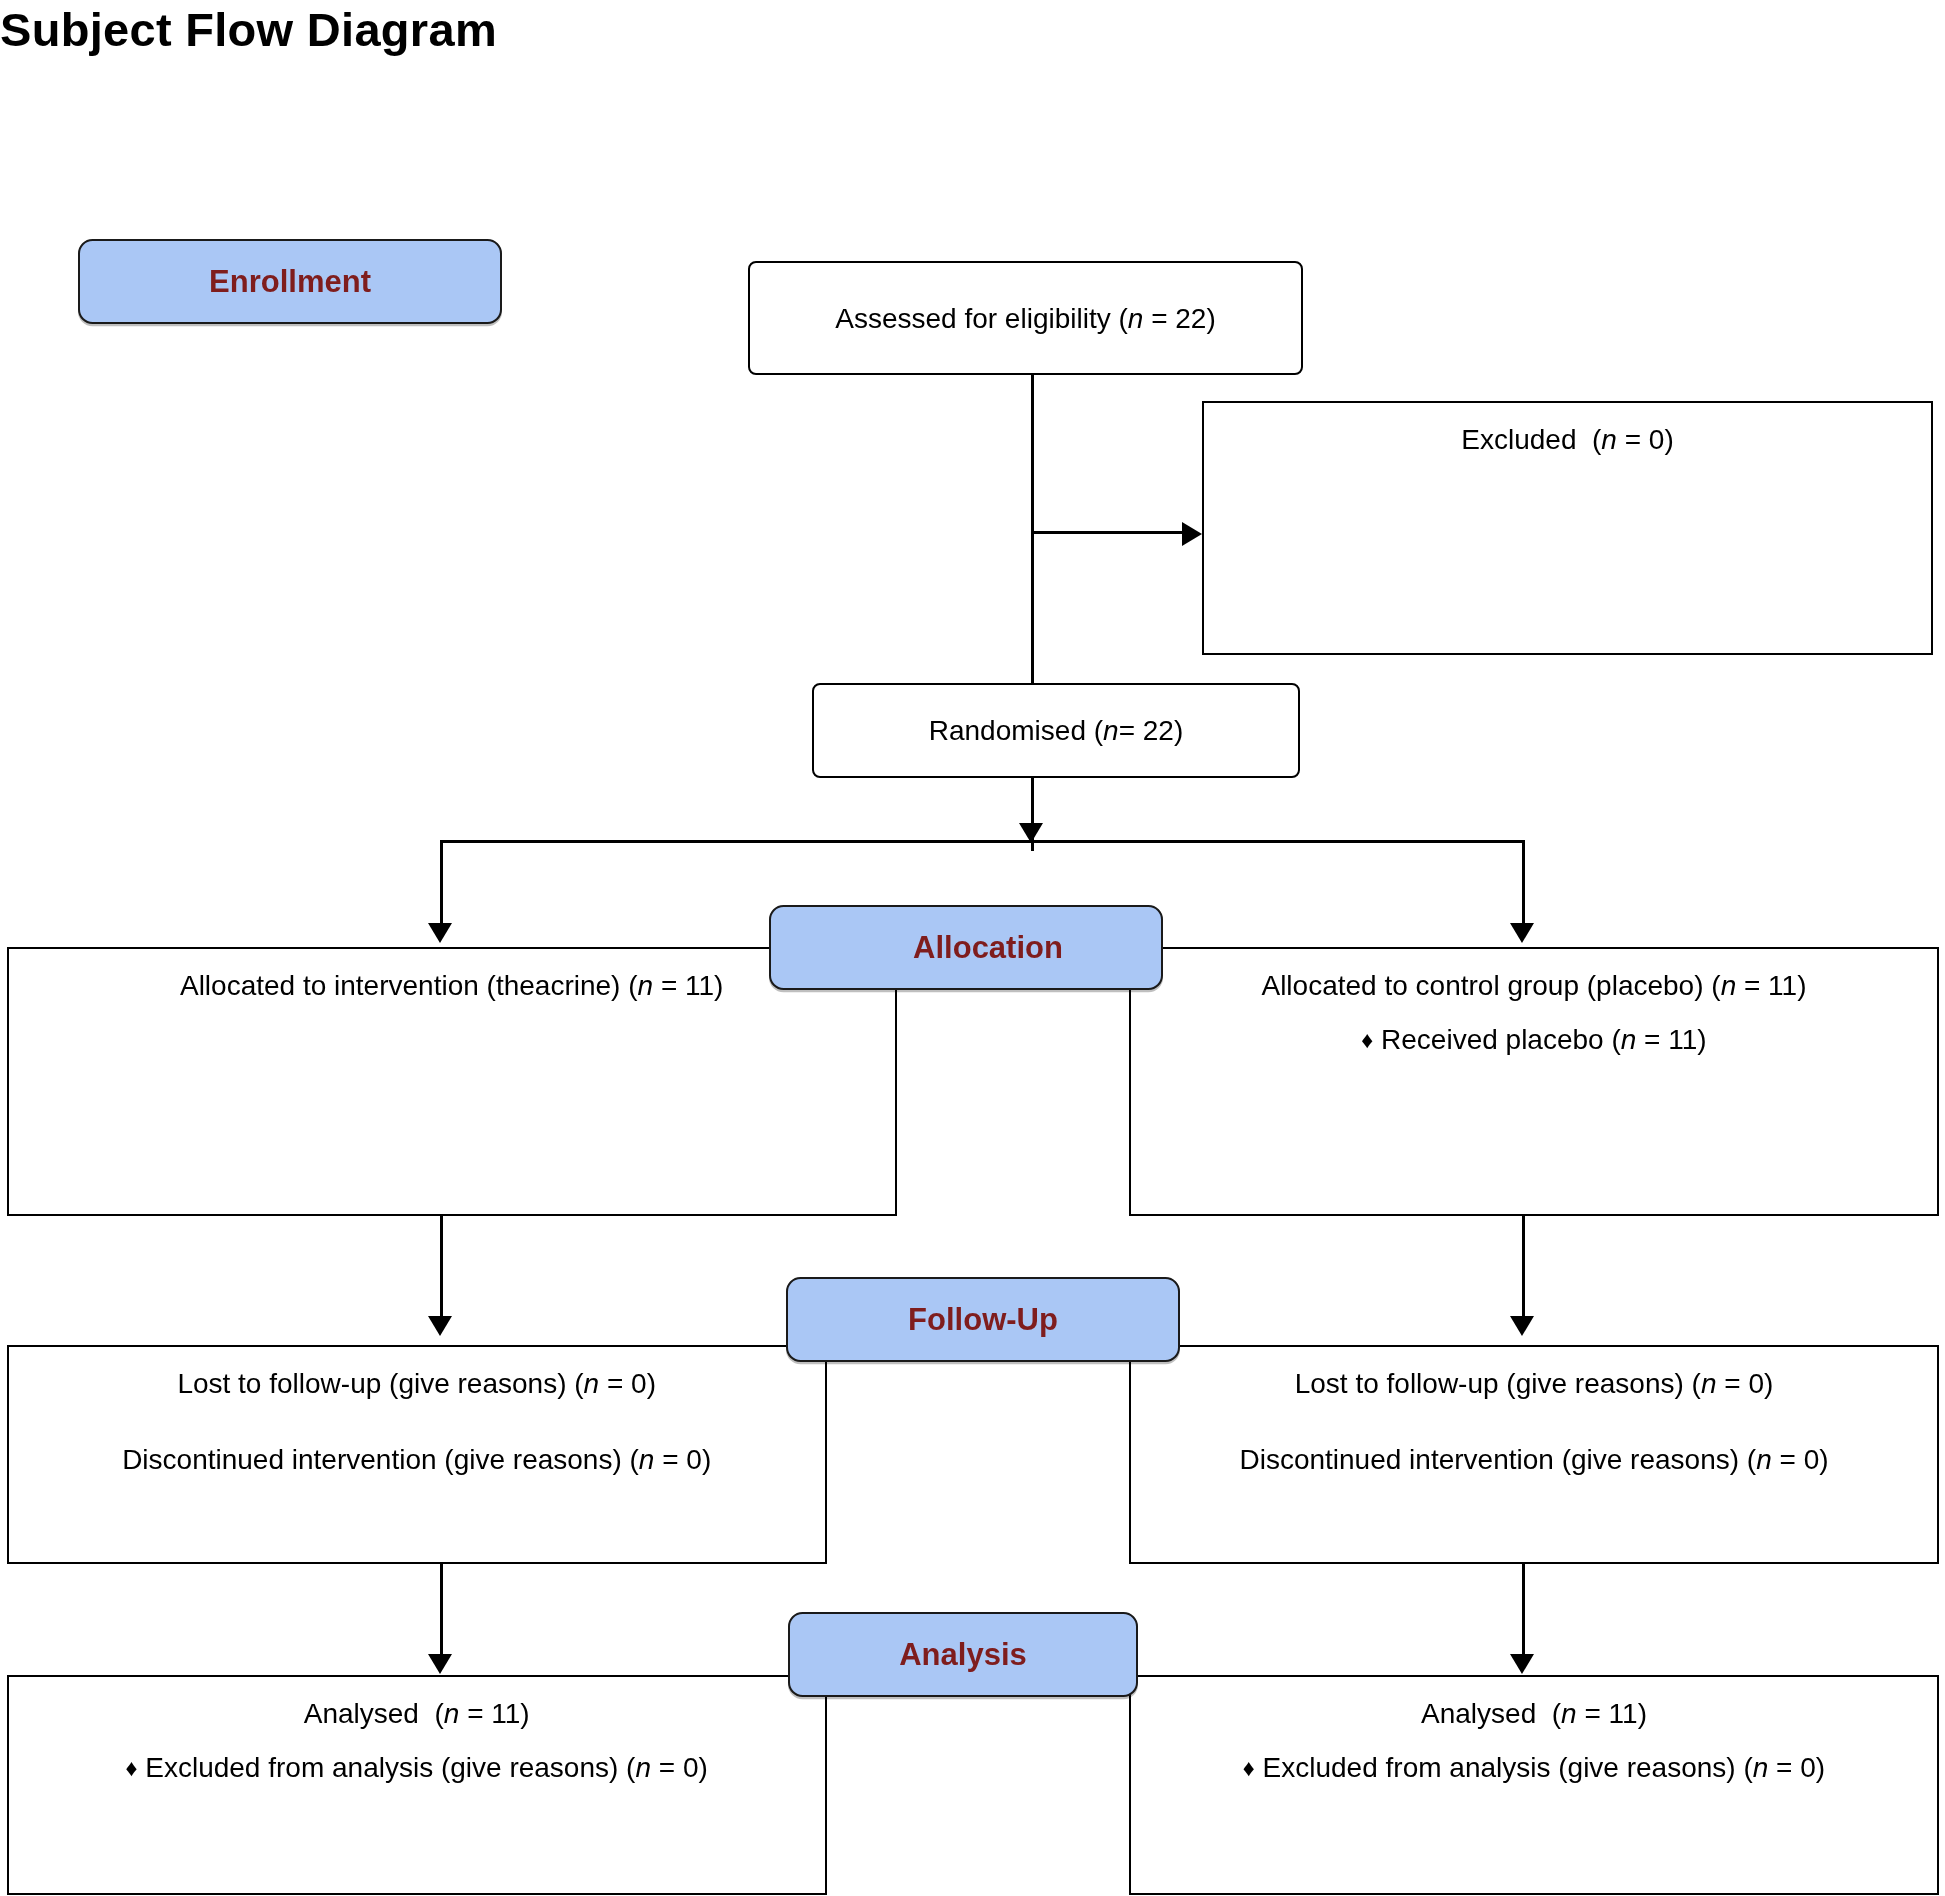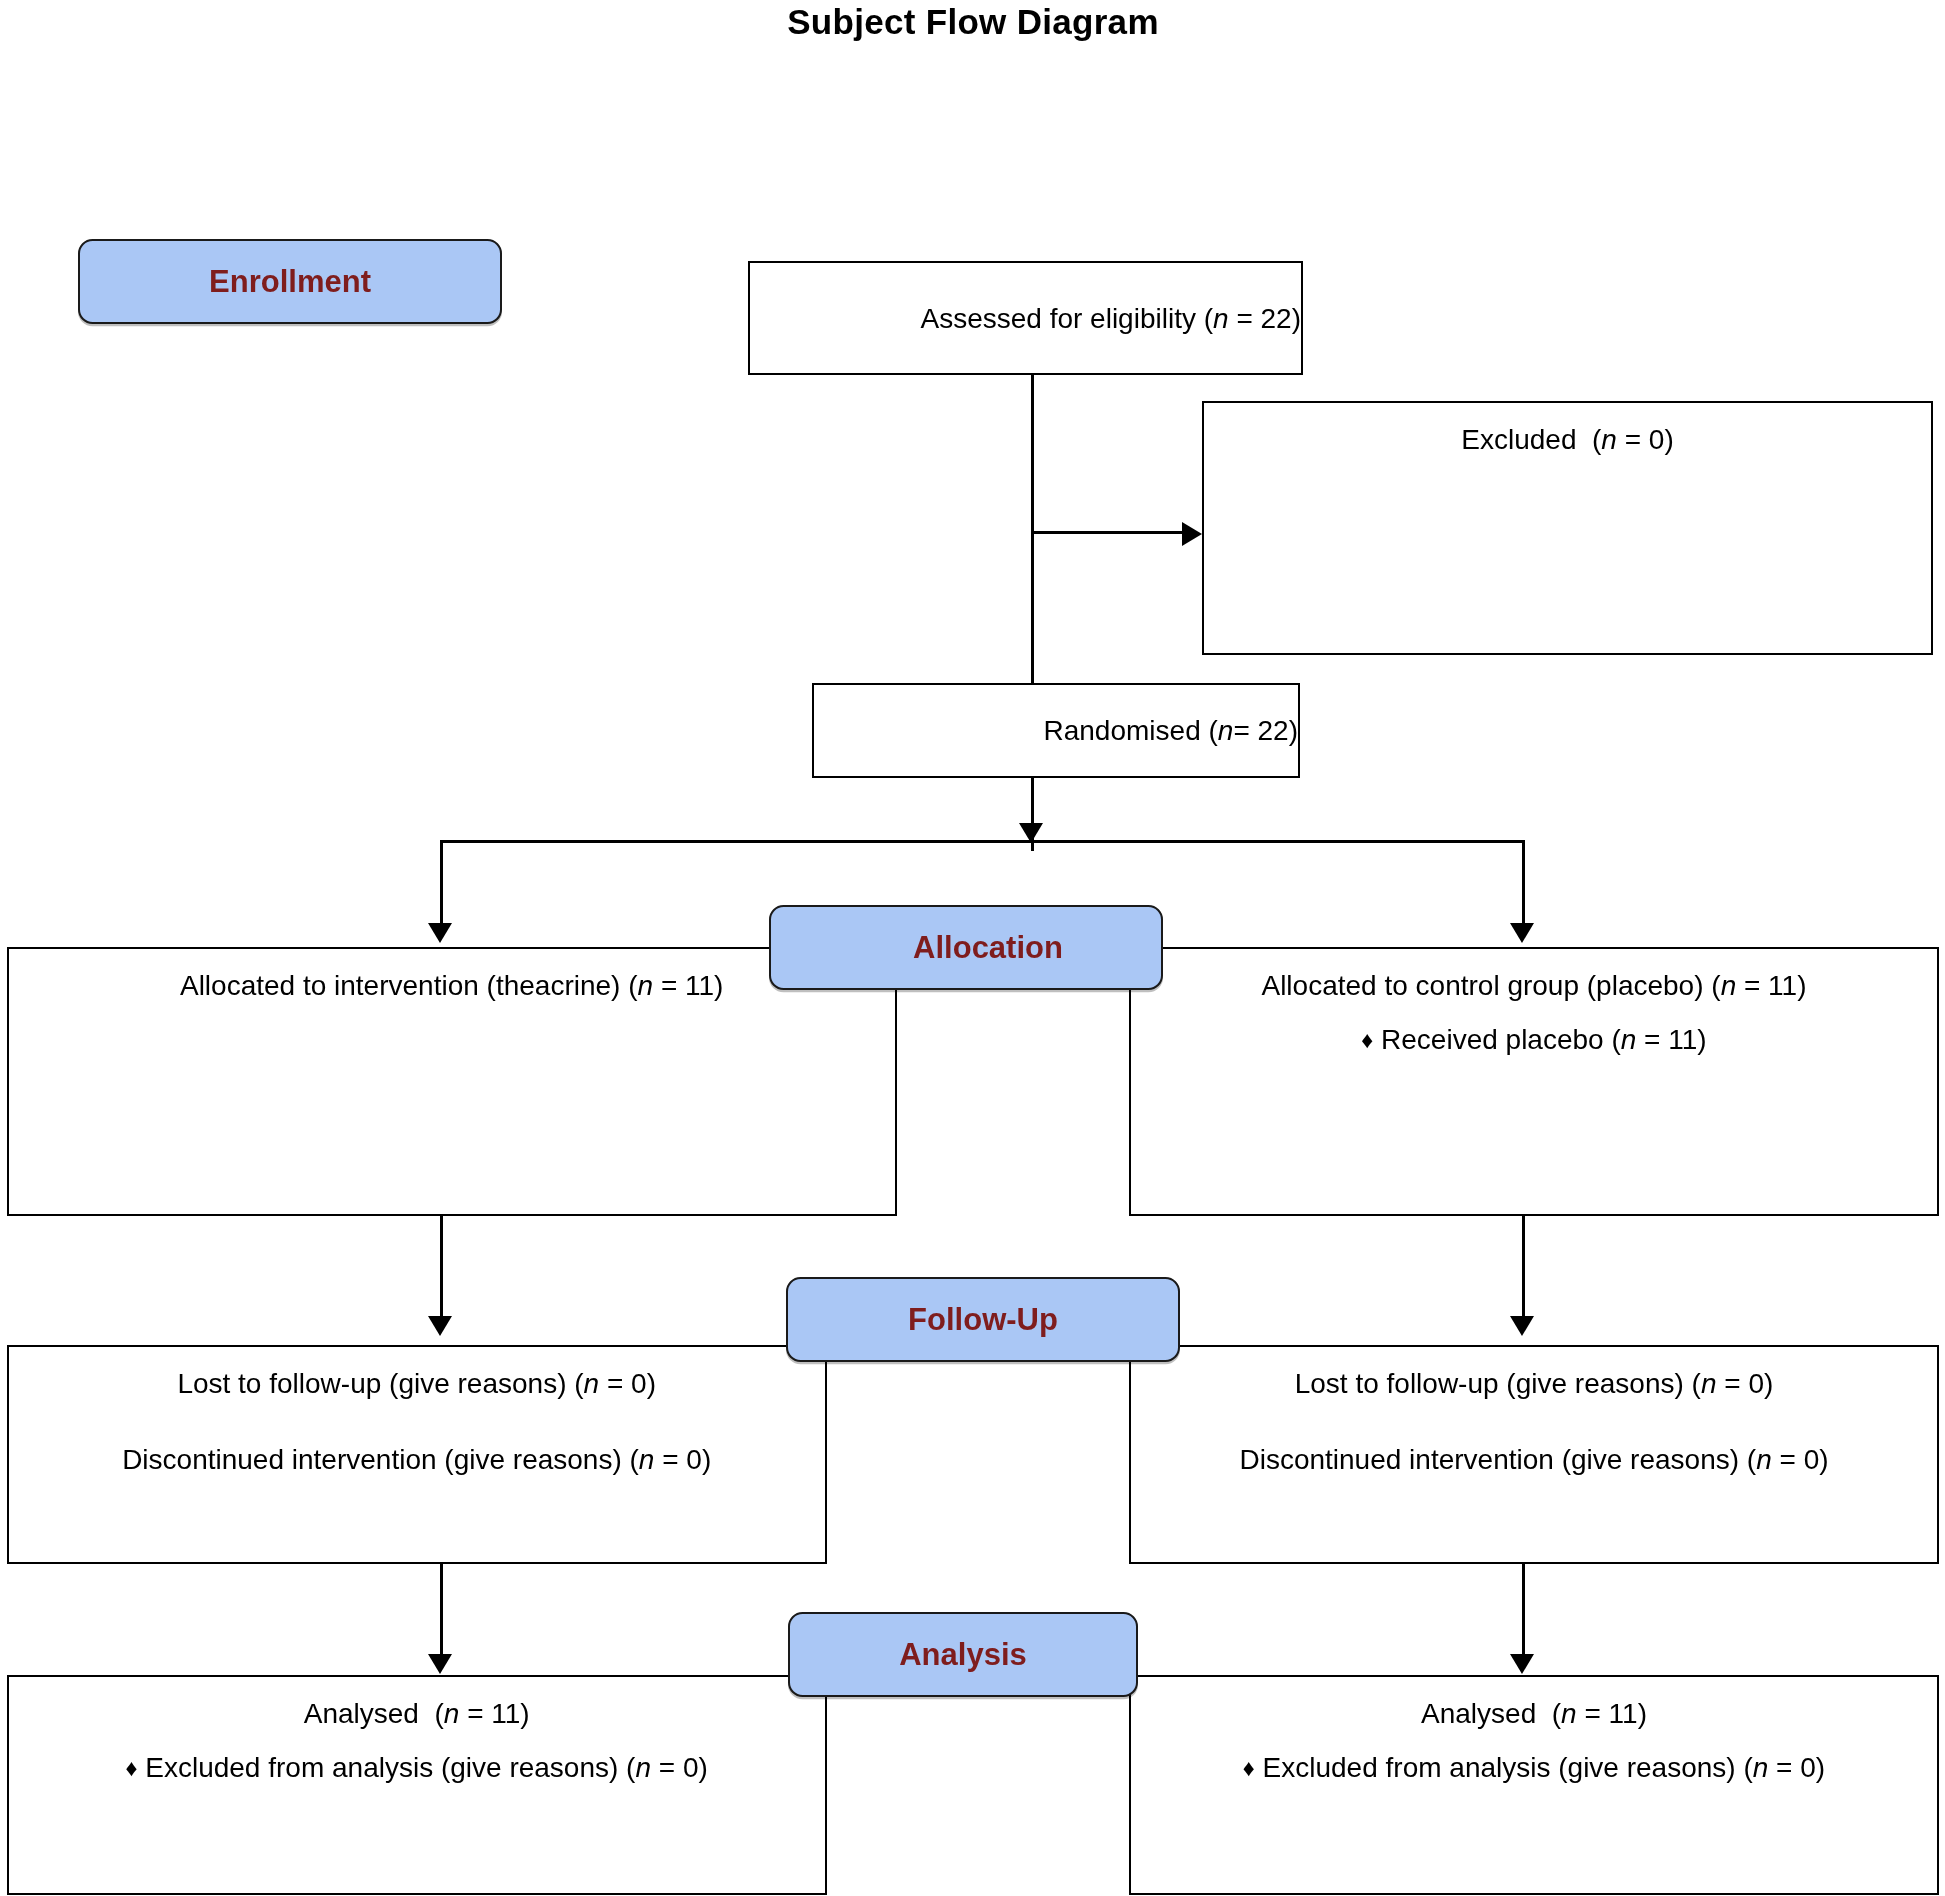--- a/index.html
+++ b/index.html
@@ -1,32 +1,32 @@
 <!DOCTYPE html>
 <html style="font-size:9px"><head>
 <meta charset="utf-8">
 <style>
   html,body{margin:0;padding:0;background:#ffffff;}
   body{font-family:"Liberation Sans", sans-serif;color:#000;}
   #page{position:relative;width:1946px;height:1897px;background:#fff;overflow:hidden;}
 
   .title{
-    position:absolute;left:0;top:2.2px;width:1946px;text-align:center;
-    font-size:35px;font-weight:bold;letter-spacing:0.3px;
+    position:absolute;left:0;top:2.2px;width:1946px;
+    font-size:47px;font-weight:bold;letter-spacing:0.3px;
   }
 
   
   .box{
     position:absolute;background:#fff;border:2.8px solid #000;box-sizing:border-box;
     font-size:28px;line-height:1.25;text-align:center;
   }
   .box .tx{display:block;}
 
   
-  .box.center{display:flex;align-items:center;justify-content:flex-end;text-align:center;}
+  .box.center{display:flex;align-items:center;justify-content:center;text-align:center;border-radius:8px;}
 
   
   .box.left{padding:19px 14.5px 0 14.5px;}
   .box.left .tx{margin:0 0 19px 0;}
 
   
   .banner{
     position:absolute;box-sizing:border-box;
     background:#aac7f5;border:2.2px solid #1a1a1a;border-radius:14.5px;
     display:flex;align-items:center;justify-content:center;

